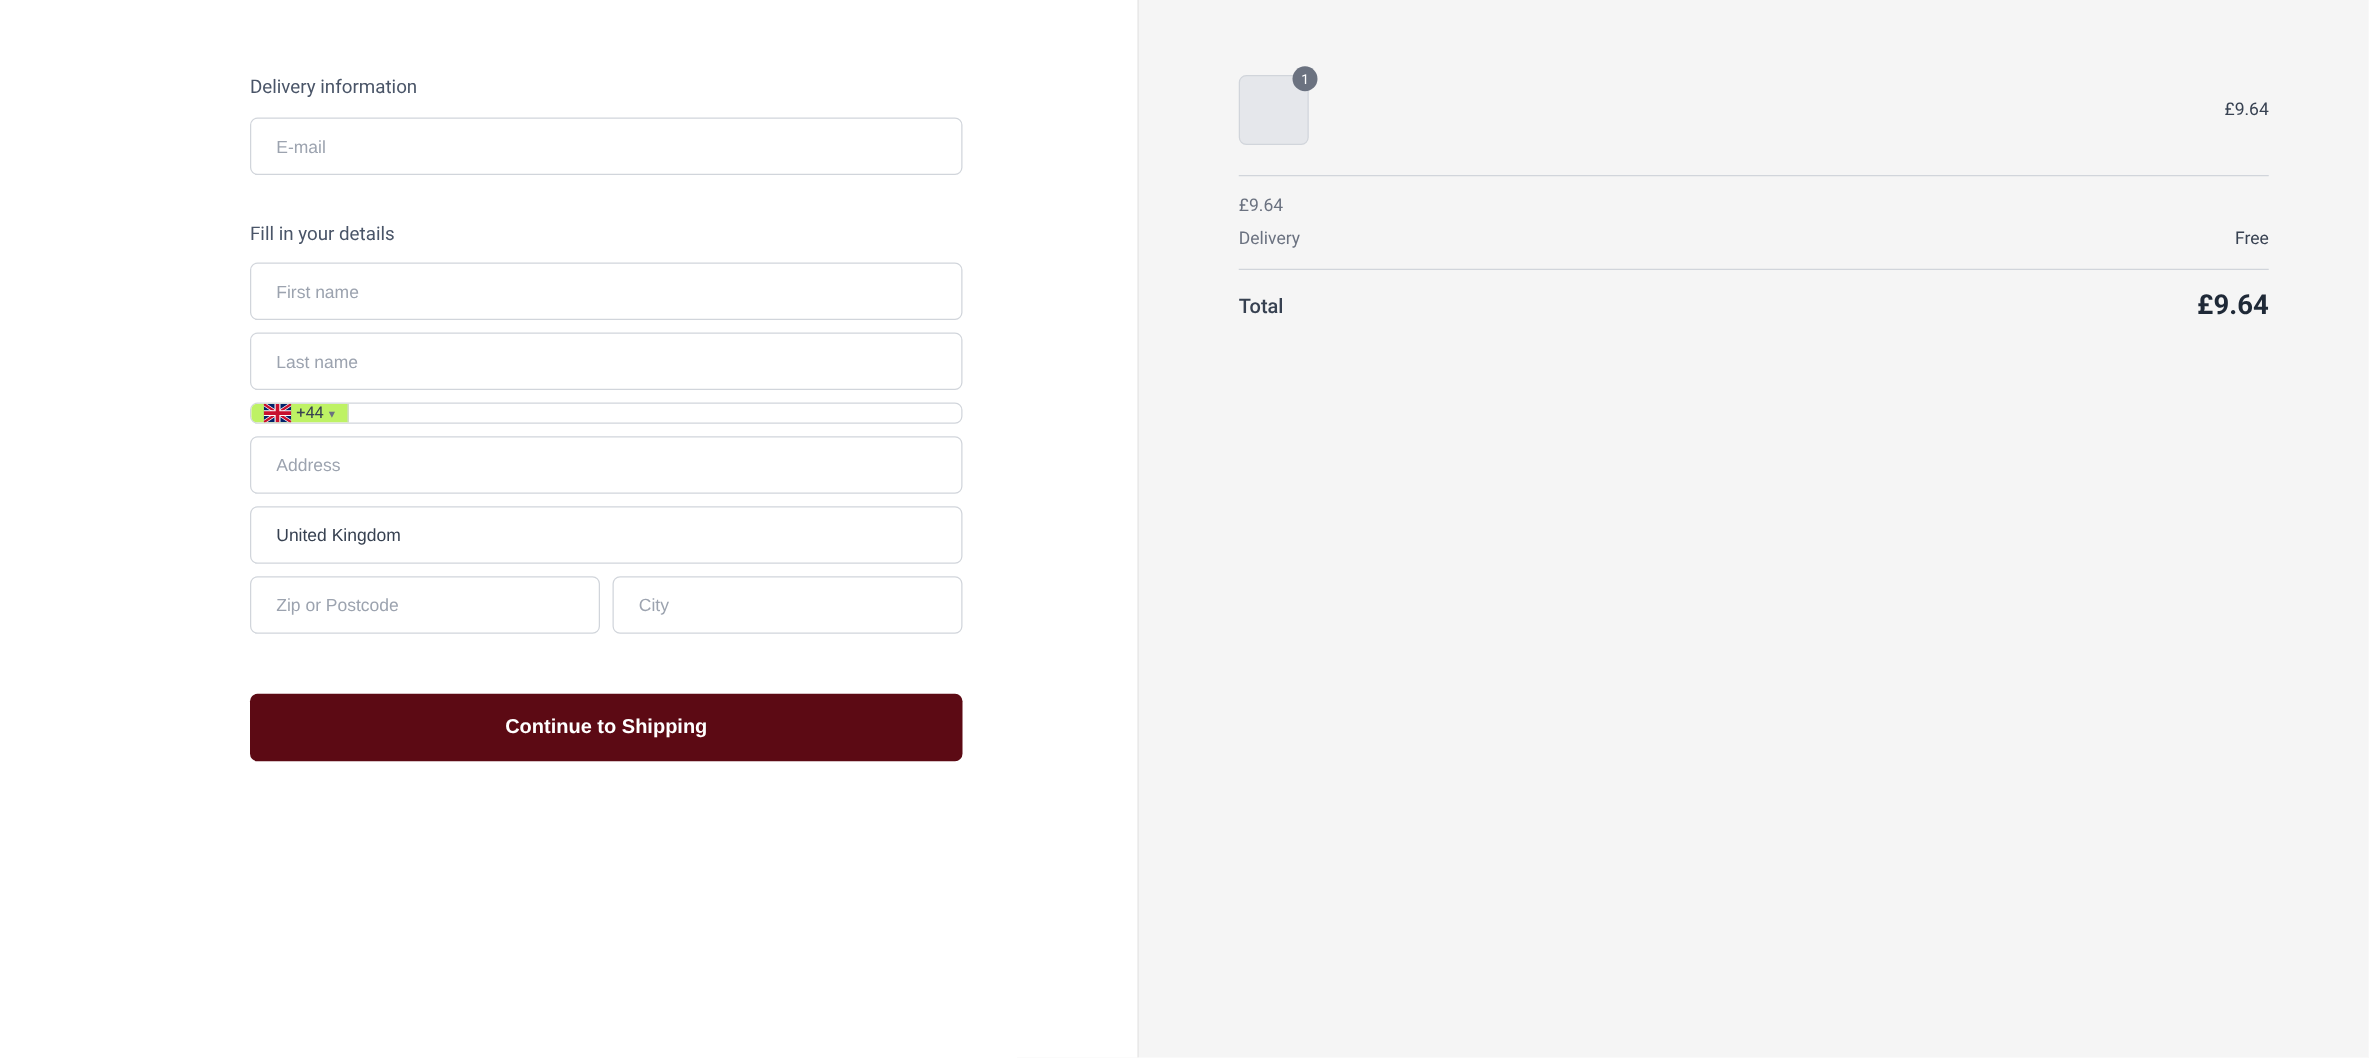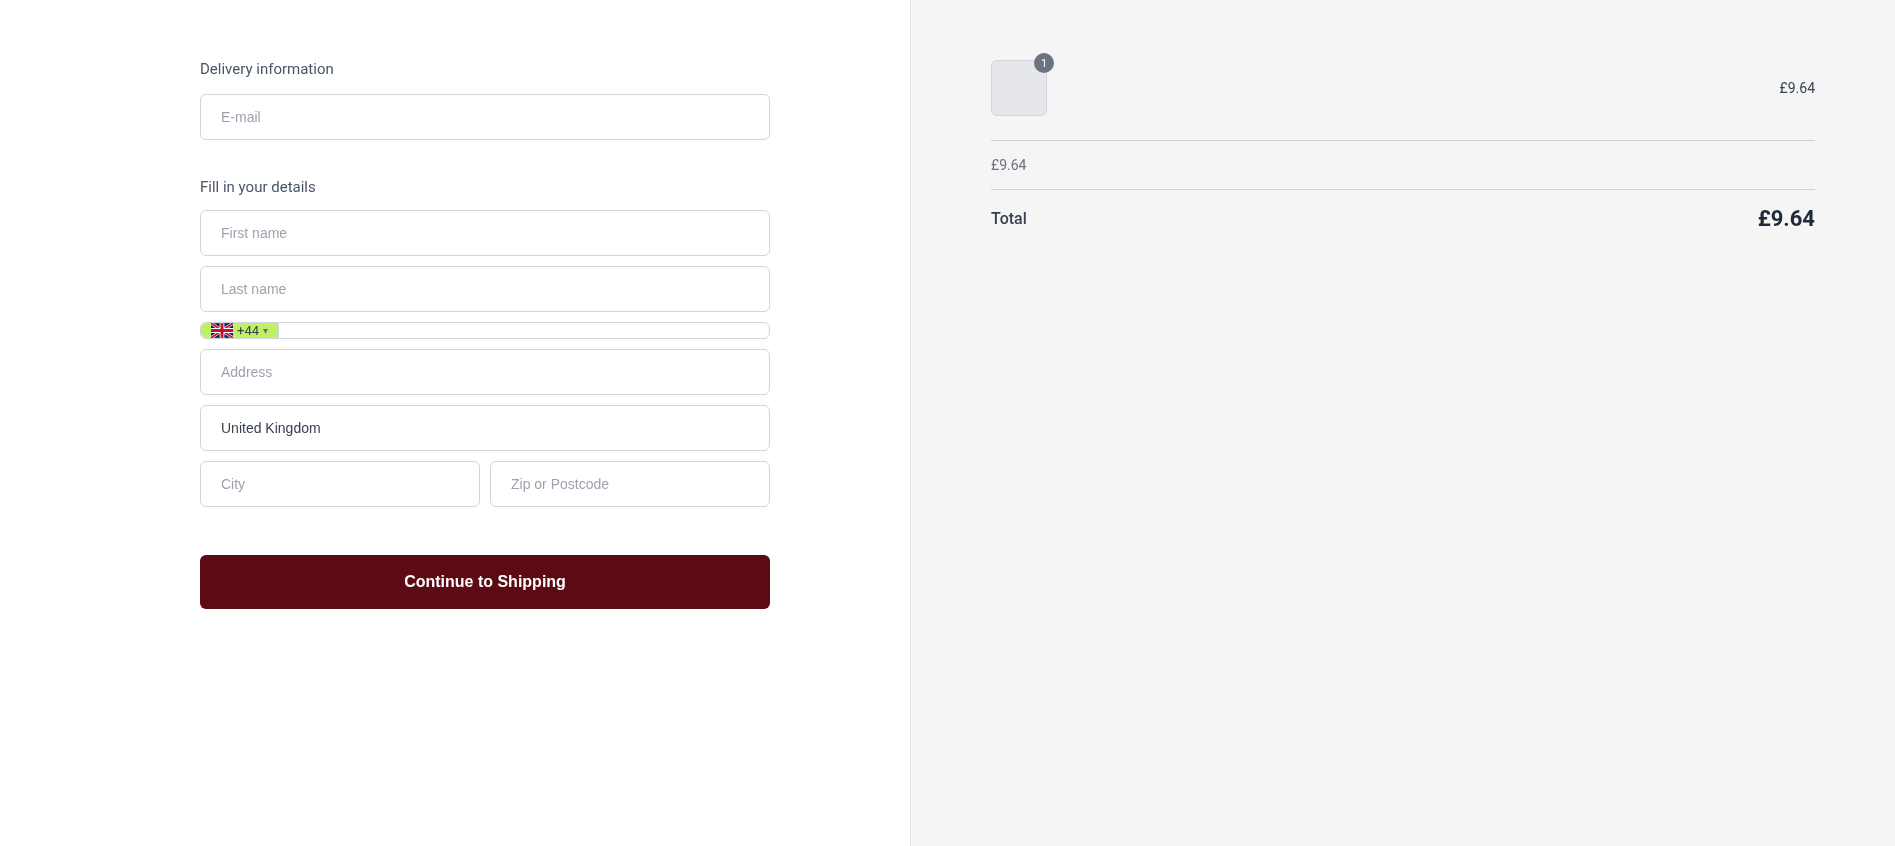--- a/index.html
+++ b/index.html
@@ -255,42 +255,46 @@
 
     <div class="form-group">
       <input class="form-input" type="text" placeholder="Address" style="">
     </div>
 
     <div class="form-group">
       <input class="form-input" type="text" value="United Kingdom" style="">
     </div>
 
     <div class="row-two">
+      <input class="form-input" type="text" placeholder="Zip or Postcode" style="">
       <input class="form-input" type="text" placeholder="City" style="">
-      <input class="form-input" type="text" placeholder="Zip or Postcode" style="">
     </div>
   </div>
 
   <button class="continue-btn">Continue to Shipping</button>
 </div>
 
 <div class="right-panel">
   <div class="order-item">
     <div class="product-thumb">
       <span class="badge">1</span>
     </div>
     <div class="product-price">£9.64</div>
   </div>
 
   <hr class="divider">
 
   <div class="summary-row">
     <span>£9.64</span>
   </div>
 
+  <div class="summary-row">
+    <span>Delivery</span>
+    <span class="value">Free</span>
+  </div>
 
   <hr class="divider">
 
   <div class="total-row">
     <span class="total-label">Total</span>
     <span class="total-value">£9.64</span>
   </div>
 </div>
 
 </body></html>

